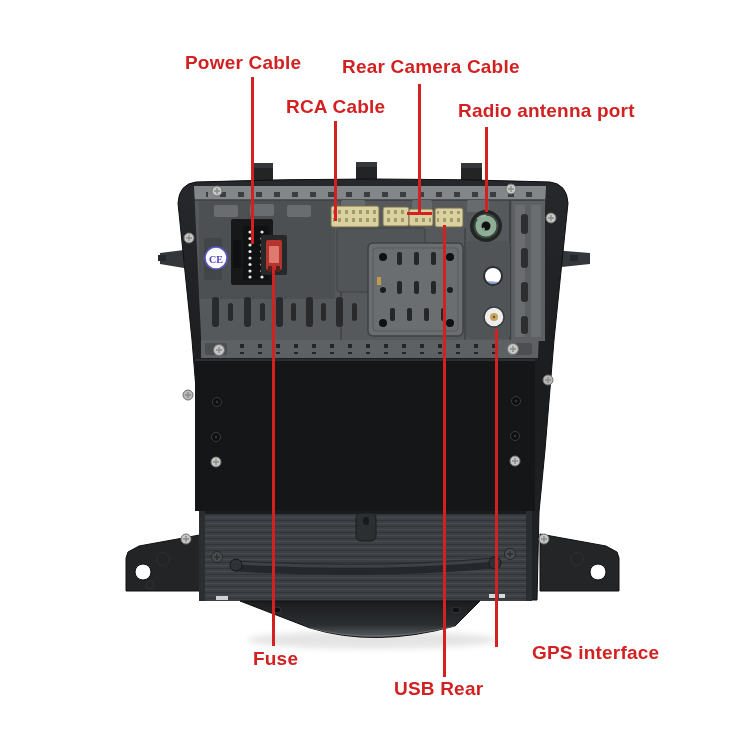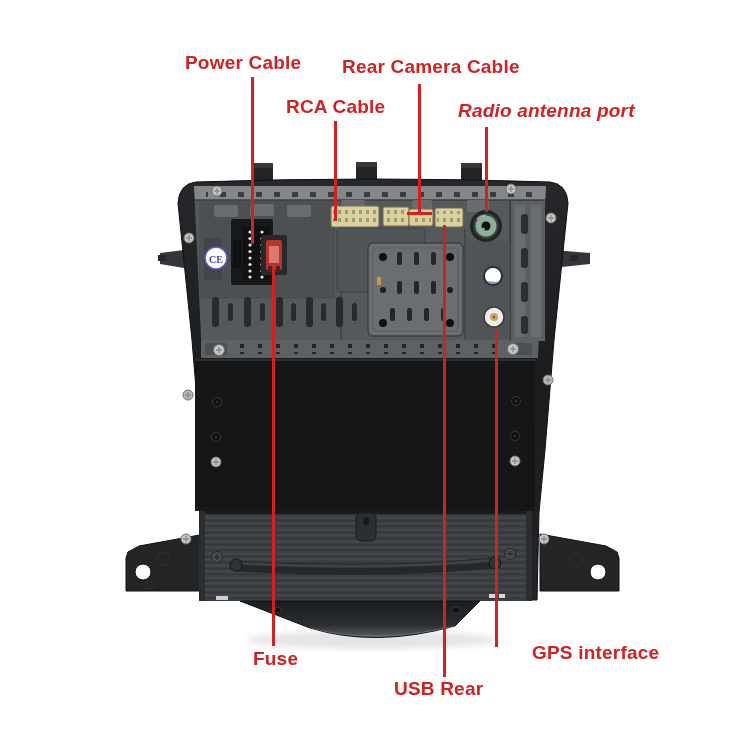--- a/index.html
+++ b/index.html
@@ -24,21 +24,21 @@
     position:absolute;color:var(--annotation-red);
     font:700 19px/1.1 "Liberation Sans",sans-serif;
     white-space:nowrap;letter-spacing:.2px;
   }
   .ln{position:absolute;width:3px;background:var(--annotation-red);}
   .lnh{position:absolute;height:3px;background:var(--annotation-red);}
   
   .lbl-power{left:185px;top:53px;}
   .lbl-rearcam{left:342px;top:57px;}
   .lbl-rca{left:286px;top:97px;}
-  .lbl-antenna{left:458px;top:101px;font-style:italic;}
+  .lbl-antenna{left:458px;top:101px;}
   .lbl-fuse{left:253px;top:649px;}
   .lbl-usb{left:394px;top:679px;}
   .lbl-gps{left:484px;top:643px;margin-left:48px;}
   
   .ln-power{left:251px;top:77px;height:167px;}
   .ln-rca{left:334px;top:121px;height:100px;}
   .ln-rearcam{left:418px;top:84px;height:130px;}
   .ln-rearcam-bar{left:407px;top:212px;width:25px;}
   .ln-antenna{left:485px;top:127px;height:85px;}
   .ln-fuse{left:272px;top:267px;height:379px;}

